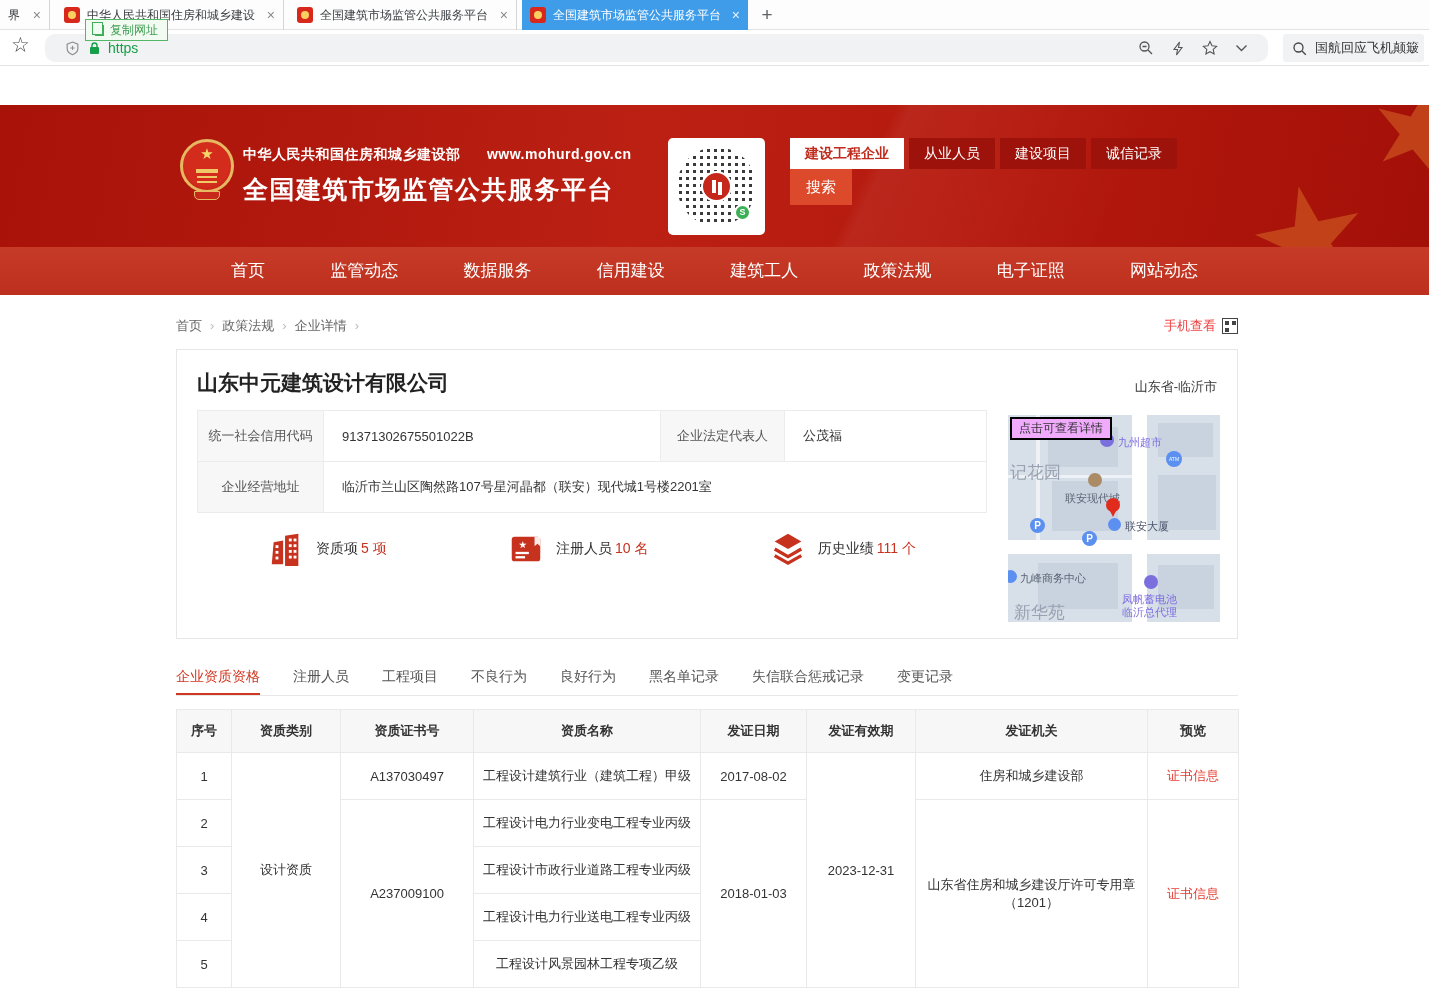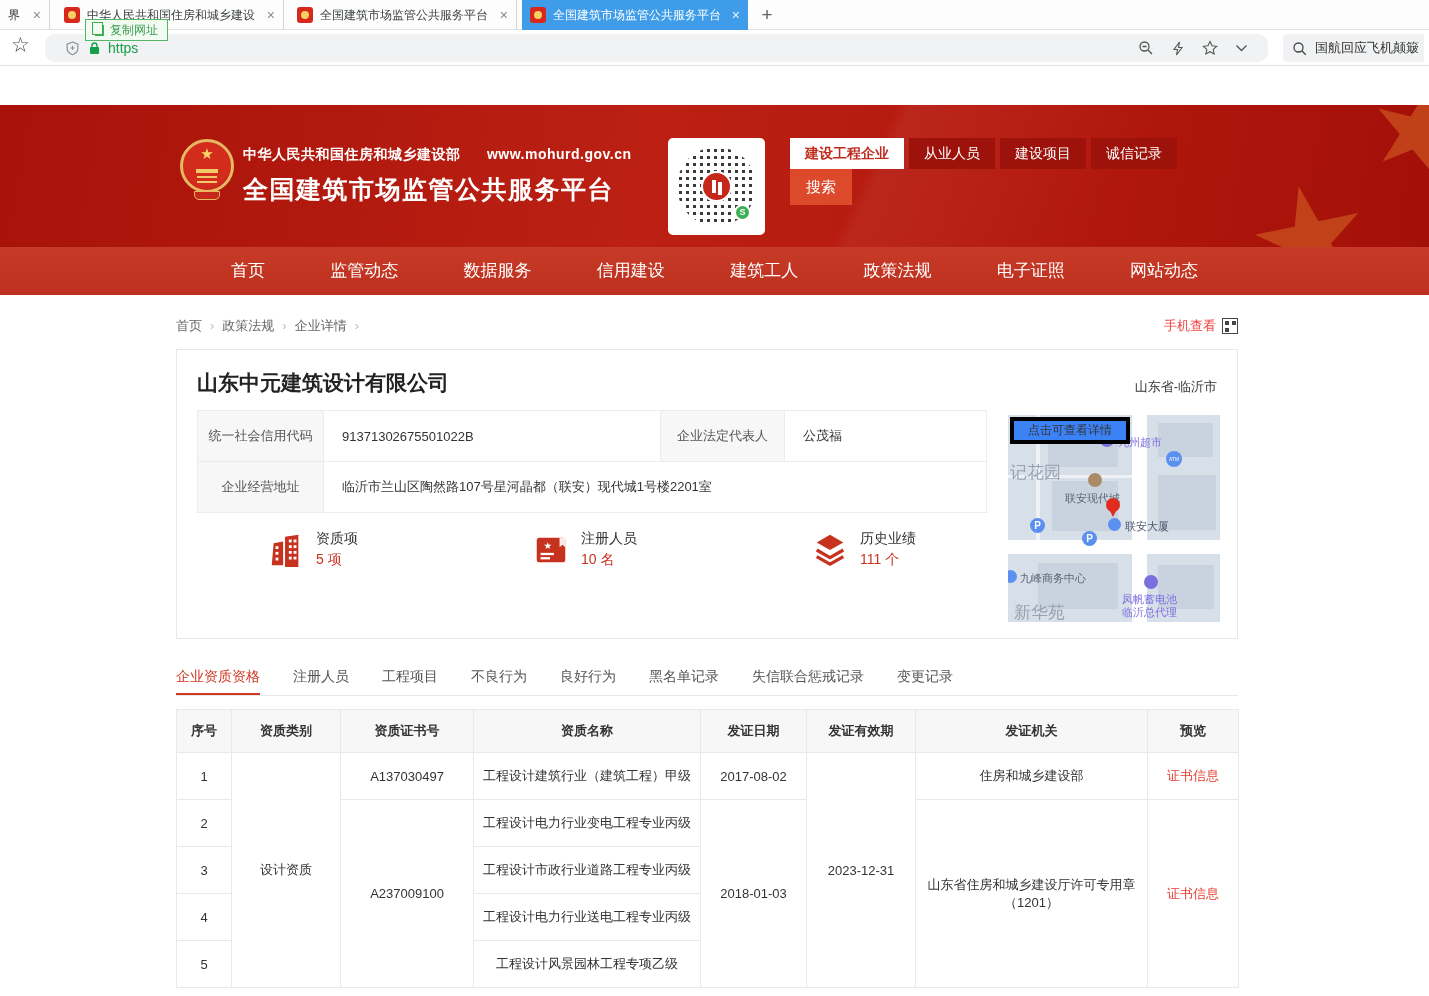--- a/index.html
+++ b/index.html
@@ -81,32 +81,32 @@
   .panel { margin-top:13px; border:1px solid #e7e7e7; height:290px; position:relative; background:#fff; }
   .pname-row { padding:19px 20px 0 20px; display:flex; justify-content:space-between; }
   .company-name { font-size:21px; font-weight:bold; color:#222; }
   .company-region { font-size:13px; color:#333; margin-top:9px; }
   .info-table { margin:13px 0 0 20px; width:789px; border-collapse:collapse; table-layout:fixed;border-radius:13px; }
   .info-table td { border:1px solid #ececec; height:51px; font-size:13px; }
   .info-table td.lbl { background:#f7f7f7; color:#555; text-align:center; }
   .info-table td.val { color:#333; padding-left:18px; }
   .stats { margin:17px 0 0 20px; width:789px; display:flex; justify-content:space-between; padding:0 70px 0 70px; }
   .stat { display:flex; align-items:center; gap:11px; }
-  .stat-txt { display:flex; flex-direction:column; gap:3px; }
+  .stat-txt { display:flex; flex-direction:row; gap:3px; }
   .stat-label { font-size:14px; color:#333; }
   .stat-value { font-size:14px; color:#c7321f; }
 
   
   .map { position:absolute; right:17px; top:65px; width:212px; height:207px; background:#d7dfe9; overflow:hidden; cursor:pointer; }
   .blk { position:absolute; background:#c9d3e0; }
   .road-h { position:absolute; left:0; top:125px; width:212px; height:14px; background:#fff; }
   .road-v { position:absolute; left:124px; top:0; width:15px; height:207px; background:#fff; }
   .road-t1 { position:absolute; left:28px; top:0; width:4px; height:125px; background:#eef2f6; }
   .road-t2 { position:absolute; left:0; top:60px; width:124px; height:3px; background:#eef2f6; }
-  .map-hint { position:absolute; left:2px; top:2px; background:#3b82f6; border:4px solid #000000; font-size:12px; color:#333; padding:1px 14px; z-index:5; }
+  .map-hint { position:absolute; left:2px; top:2px; background:#f0abfc; border:2px solid #000000; font-size:12px; color:#333; padding:1px 7px; z-index:5; }
   .poi { position:absolute; white-space:nowrap; }
   .poi-ic { border-radius:50%; color:#fff; text-align:center; position:absolute; }
   .ic-purple { background:#7a6fdd; }
   .ic-blue { background:#5b8ff0; }
   .ic-brown { background:#ab8b66; }
   .txt-purple { color:#7d6ce0; font-size:11px; }
   .txt-gray { color:#9aa2b2; font-size:17px; }
   .txt-dark { color:#5a6474; font-size:11px; }
   .pin { position:absolute; left:98px; top:83px; width:14px; height:14px; background:#e02b1d; border-radius:50%; z-index:4; }
   .pin::after { content:""; position:absolute; left:3px; top:11px; border-left:4px solid transparent; border-right:4px solid transparent; border-top:8px solid #e02b1d; }

